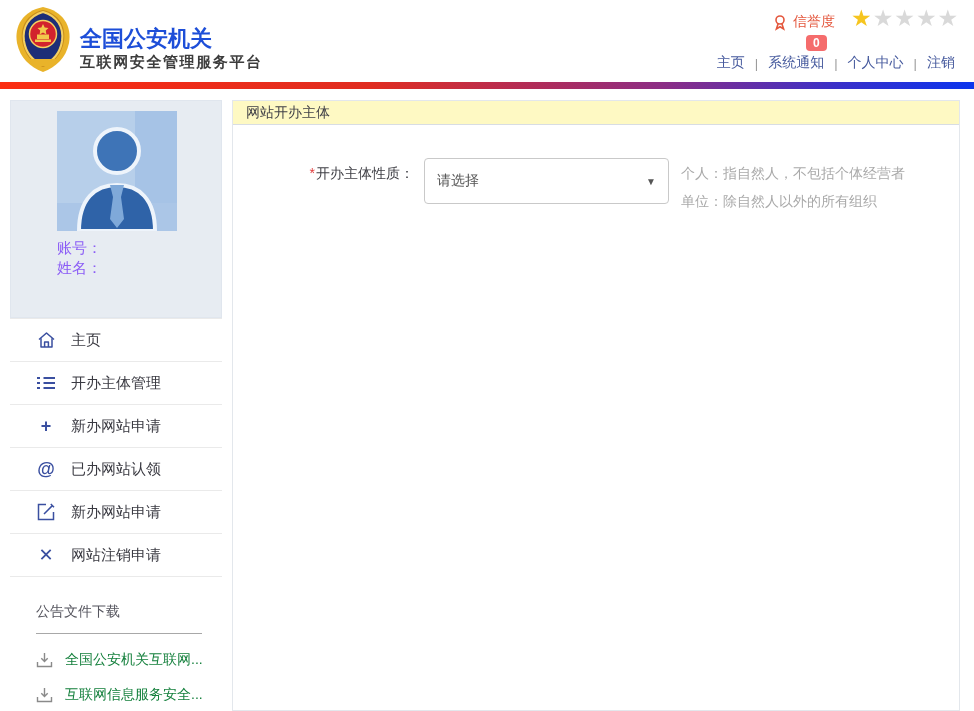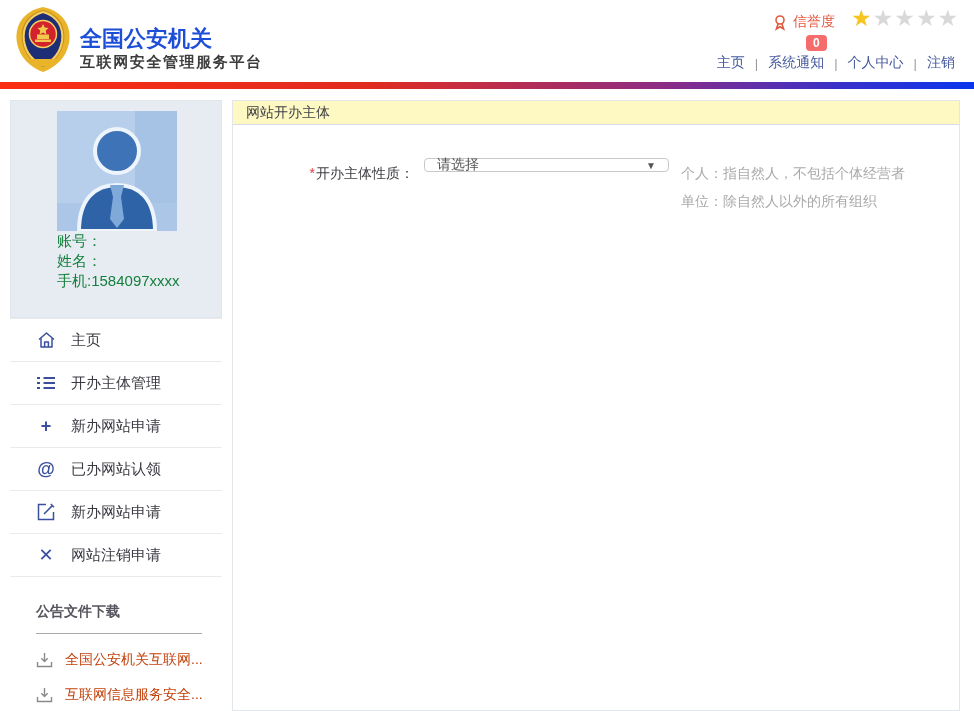--- a/index.html
+++ b/index.html
@@ -26,39 +26,39 @@
 
   .gradient-bar { height:7px; background:linear-gradient(90deg,#fb2d12 0%,#e02c20 38%,#8c2d85 68%,#3a30c9 86%,#0b35ee 100%); }
 
   
   .content { display:flex; align-items:stretch; padding:11px 14px 0 10px; height:622px; }
 
   
   .sidebar { width:212px; flex:none; }
   .user-panel { background:#e7ecf2; border:1px solid #e0e6ee; height:218px; padding:10px 0 0 46px; }
   .avatar { width:120px; height:120px; display:block; }
-  .user-info { font-size:15px; color:#15803d; line-height:20px; }
+  .user-info { margin-top:7px; font-size:15px; color:#8b5cf6; line-height:20px; }
   .menu { border-top:1px solid #eaeaea; }
   .menu-item { display:flex; align-items:center; height:43px; border-bottom:1px solid #eaeaea; padding-left:26px; cursor:pointer; background:#fff; }
   .menu-icon { width:20px; display:flex; justify-content:center; align-items:center; }
   .glyph-icon { font-size:18px; font-weight:bold; color:#3a4fa0; line-height:18px; }
   .menu-label { margin-left:15px; font-size:15px; color:#3a3a42; }
 
   .announce { margin-top:26px; padding-left:26px; }
-  .announce-title { font-size:14px; color:#55555e; padding-bottom:12px; border-bottom:1px solid #a8a8a8; width:166px;font-weight:bold; }
-  .announce-item { display:flex; align-items:center; margin-top:17px; font-size:14px; color:#c2410c; cursor:pointer; }
+  .announce-title { font-size:14px; color:#55555e; padding-bottom:12px; border-bottom:1px solid #a8a8a8; width:166px; }
+  .announce-item { display:flex; align-items:center; margin-top:17px; font-size:14px; color:#15803d; cursor:pointer; }
   .dl-icon { margin-right:12px; display:inline-flex; }
 
   
   .main-panel { flex:1; margin-left:10px; border:1px solid #e3e7ec; background:#fff; }
   .panel-header { background:#fef9c3; border-bottom:1px solid #d8dde3; padding:4px 13px; font-size:14px; color:#3f3f46; line-height:15px; }
   .form-row { display:flex; align-items:flex-start; margin-top:33px; }
   .form-label { width:181px; text-align:right; font-size:14px; color:#3e3e44; line-height:30px; }
   .required { color:#e03c3c; margin-right:1px; }
-  .select-box { margin-left:10px; width:245px; height:14px; border:1px solid #c9c9c9; border-radius:4px; background:#fff;
+  .select-box { margin-left:10px; width:245px; height:46px; border:1px solid #c9c9c9; border-radius:4px; background:#fff;
                 display:flex; align-items:center; justify-content:space-between; padding:0 12px; font-size:14px; color:#555; cursor:pointer;text-align:center; }
   .select-arrow { font-size:10px; color:#555; }
   .form-help { margin-left:12px; font-size:14px; color:#a9a9a9; }
   .help-line1 { line-height:30px; }
   .help-line2 { line-height:26px; }
 </style>
 </head>
 <body>
 
 <div class="header">
@@ -114,21 +114,20 @@
         <rect width="120" height="120" fill="#b7cfea"></rect>
         <path d="M78 0 H120 V120 H78 Z" fill="#a6c3e6"></path>
         <path d="M0 92 H120 V120 H0 Z" fill="#abc6e7"></path>
         <circle cx="60" cy="40" r="22" fill="#3e74b7" stroke="#eef4fb" stroke-width="4"></circle>
         <path d="M22 120 C22 88 38 74 60 74 C82 74 98 88 98 120 Z" fill="#2f63a8" stroke="#eef4fb" stroke-width="4"></path>
         <path d="M53 74 h14 l-3 12 l3 22 l-7 9 l-7 -9 l3 -22 z" fill="#7fa9d9"></path>
       </svg>
       <div class="user-info">
         <div>账号：</div>
         <div>姓名：</div>
-        <div>手机:1584097xxxx</div>
       </div>
     </div>
 
     <div class="menu">
       <div class="menu-item">
         <span class="menu-icon">
           <svg width="19" height="18" viewBox="0 0 19 18" fill="none" stroke="#3a4fa0" stroke-width="1.5" stroke-linejoin="round">
             <path d="M2 8.5 L9.5 2 L17 8.5"></path>
               <path d="M4 7.2 V16 H15 V7.2"></path>
               <path d="M7.6 16 V11 H11.4 V16"></path>

